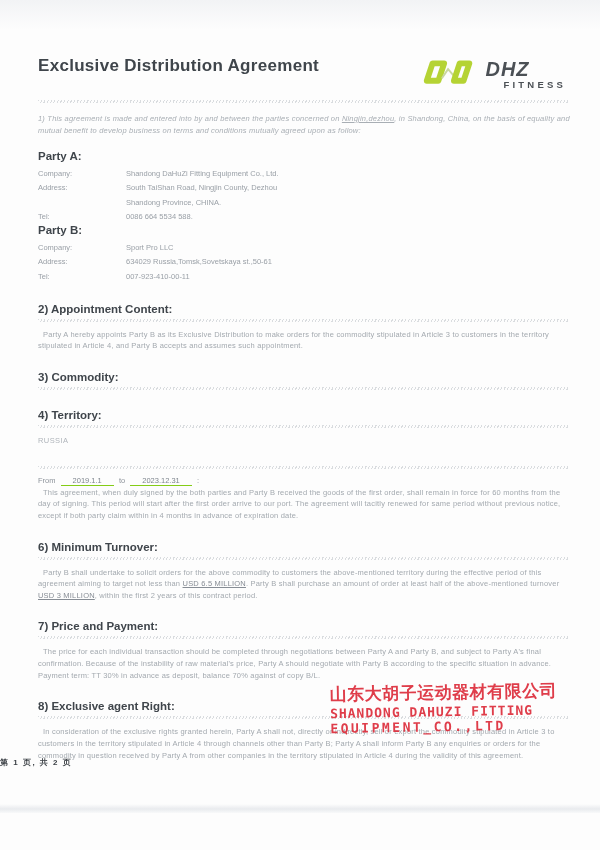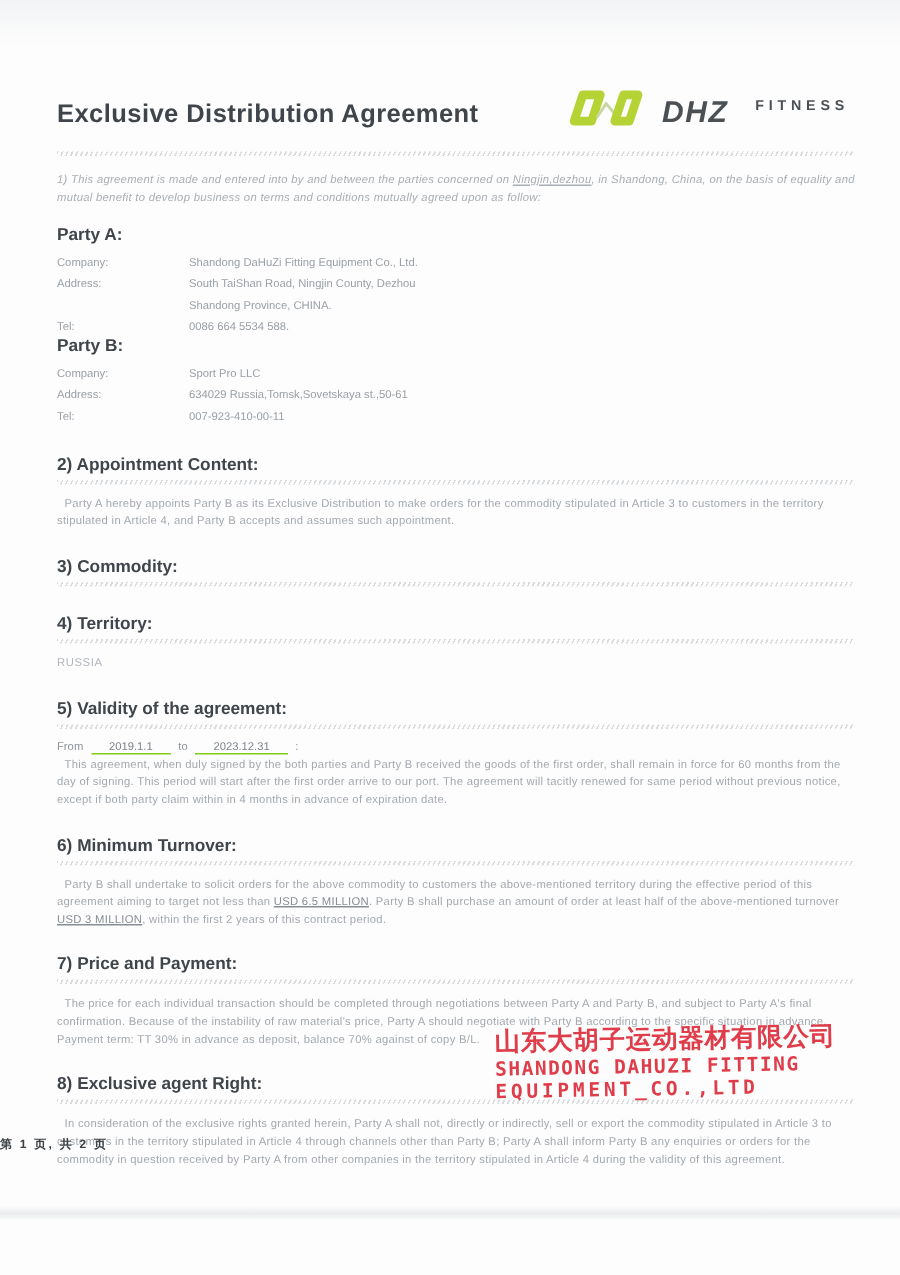--- a/index.html
+++ b/index.html
@@ -15,24 +15,24 @@
   }
   .scan-edge-bottom {
     position:absolute; top:804px; left:0; right:0; height:9px;
     background:linear-gradient(#fdfdfd, #e9ebee 55%, #f8f9fa);
   }
   .content { position:absolute; left:38px; right:30px; top:56px; }
 
   
   .header { display:flex; justify-content:space-between; align-items:flex-start; }
   .doc-title {
-    font-size:17px; font-weight:bold; color:#3f454b; letter-spacing:0.3px; margin-top:10px;
+    font-size:17px; font-weight:bold; color:#3f454b; letter-spacing:0.3px; 
   }
   .logo { display:flex; align-items:center; gap:4px; margin-right:4px; }
-  .logo-text { display:flex; flex-direction:row; line-height:1; }
+  .logo-text { display:flex; flex-direction:column; line-height:1; }
   .logo-brand {
     font-size:20px; font-weight:bold; font-style:italic; color:#4b5055; letter-spacing:1px;
   }
   .logo-sub {
     font-size:9.5px; font-weight:bold; color:#4b5055; letter-spacing:3.2px; margin-top:1px; margin-left:18px;
   }
 
   
   .hatch {
     height:3px; margin-top:4px;
@@ -173,21 +173,20 @@
       <div class="hatch"></div>
     </div>
 
     <div class="section">
       <div class="sec-heading">4) Territory:</div>
       <div class="hatch"></div>
       <p class="sec-body caps">RUSSIA</p>
     </div>
 
     <div class="section">
-      <div class="sec-heading">5) Validity of the agreement:</div>
       <div class="hatch"></div>
       <div class="validity-line">
         <span>From</span>
         <span class="date-u">2019.1.1</span>
         <span>to</span>
         <span class="date-u">2023.12.31</span>
         <span>:</span>
       </div>
       <p class="sec-body tight">This agreement, when duly signed by the both parties and Party B received the goods of the first order, shall remain in force for 60 months from the day of signing. This period will start after the first  order arrive to our port.  The agreement will tacitly renewed for same period without previous notice, except if both party claim within in 4 months in advance of expiration date.</p>
     </div>

